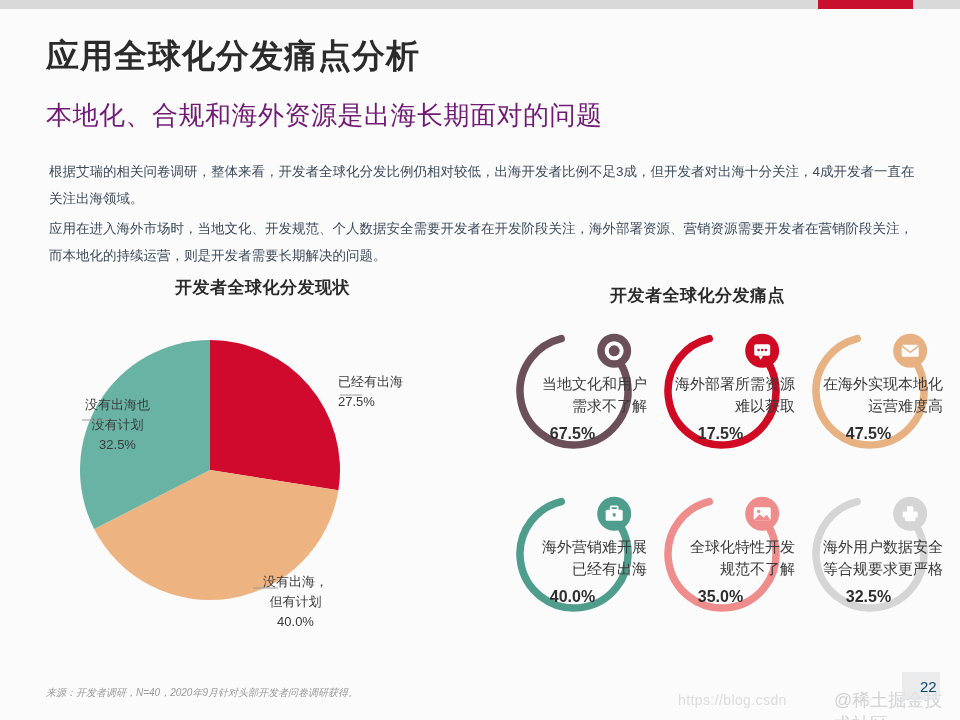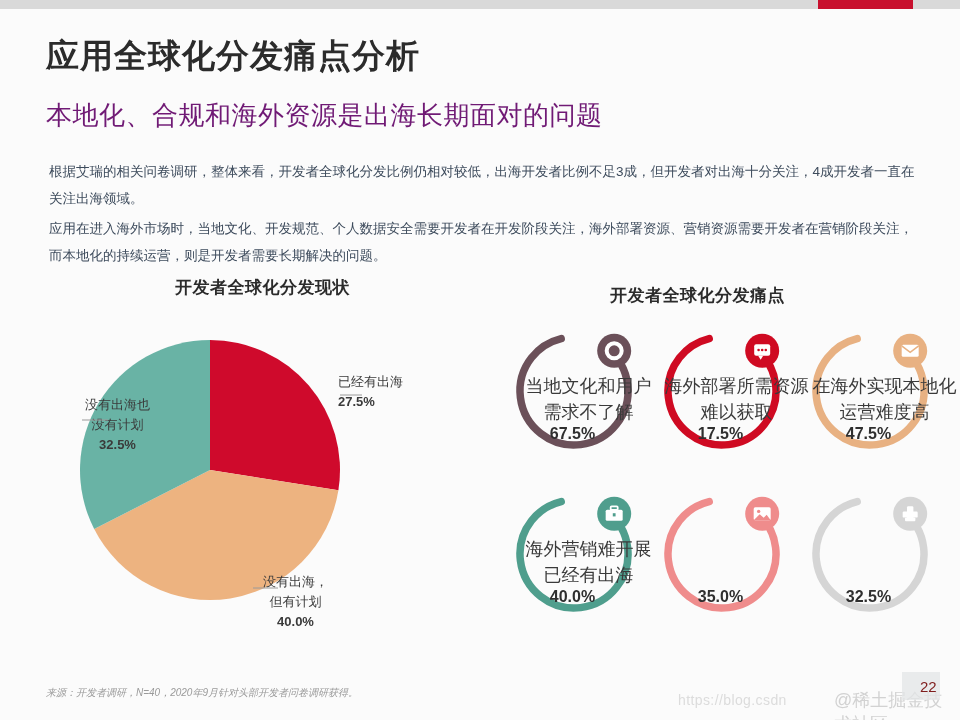--- a/index.html
+++ b/index.html
@@ -51,29 +51,29 @@
   
   .pie-wrap { position: absolute; left: 60px; top: 320px; width: 440px; height: 340px; }
   .pie-svg  { position: absolute; left: 0; top: 0; }
   .pie-label {
     position: absolute; font-size: 13px; color: #3a3a3a;
     line-height: 1.55; text-align: center; white-space: nowrap;
   }
   #pie-label-0 { left: 278px; top: 52px; text-align: left; }
   #pie-label-1 { left: 203px; top: 252px; }
   #pie-label-2 { left: 25px;  top: 75px;  }
-  .pie-label .pct { display: block; font-weight: bold; }
+  .pie-label .pct { display: block; }
 
   
   .rings { position: absolute; left: 500px; top: 325px; width: 455px; height: 320px; }
   .ring-cell { position: absolute; width: 145px; height: 155px; }
   .ring-svg  { position: absolute; left: 8px; top: 0; }
   .ring-text {
-    position: absolute; left: 16px; top: 48px; width: 145px;
-    text-align: center; font-size: 18px; color: #3a3a3a; line-height: 1.45;
+    position: absolute; left: 2px; top: 48px; width: 145px;
+    text-align: right; font-size: 15px; color: #3a3a3a; line-height: 1.45;
   }
   .ring-pct {
     position: absolute; left: 0; top: 100px; width: 145px;
     text-align: center; font-size: 16px; font-weight: bold; color: #2f2f2f;
   }
 
   
   .source {
     position: absolute; left: 46px; top: 686px;
     font-size: 10px; color: #9a9a9a; font-style: italic;
@@ -82,21 +82,21 @@
     position: absolute; left: 678px; top: 692px;
     font-size: 14px; color: #dcdcdc; letter-spacing: 0.4px;
   }
   .wm-brand {
     position: absolute; left: 790px; top: 688px;
     font-size: 18px; color: #d2d2d2; margin-left: 44px;
   }
   .page-num {
     position: absolute; left: 920px; top: 678px;
     width: 30px; text-align: left;
-    font-size: 15px; color: #7f1d1d;
+    font-size: 15px; color: #0c4a6e;
   }
   .page-num-bg {
     position: absolute; left: 902px; top: 672px; width: 38px; height: 28px;
     background: #e3e5e7; opacity: .75;
   }
 </style>
 </head>
 <body>
 
 <div class="topbar">
@@ -219,34 +219,42 @@
         <circle cx="66" cy="66" r="54" fill="none" stroke="#ef8c8c" stroke-width="7.5" stroke-linecap="round" stroke-dasharray="290.09466563248145 339.29200658769764" transform="rotate(-52 66 66)"></circle>
         <g transform="translate(106.18376618407356 25.816233815926438)">
           <circle r="17" fill="#ef8c8c"></circle>
           <g>
             <rect x="-8.5" y="-6.5" width="17" height="13" rx="1.6" fill="#fff"></rect>
        <circle cx="-3.5" cy="-2.4" r="1.7" fill="#ef8c8c"></circle>
        <path d="M -8.5 6.5 L -2.5 0.4 L 1.5 4 L 4.5 1 L 8.5 6.5 Z" fill="#ef8c8c"></path>
           </g>
         </g>
       </svg>
+      <div class="ring-text">
+        <div>全球化特性开发</div>
+        <div>规范不了解</div>
+      </div>
       <div class="ring-pct">35.0%</div>
     </div>
     <div class="ring-cell" style="left: 296px; top: 163px;">
       <svg width="132" height="132" viewBox="0 0 132 132" class="ring-svg">
         <circle cx="66" cy="66" r="54" fill="none" stroke="#d5d5d5" stroke-width="7.5" stroke-linecap="round" stroke-dasharray="290.09466563248145 339.29200658769764" transform="rotate(-52 66 66)"></circle>
         <g transform="translate(106.18376618407356 25.816233815926438)">
           <circle r="17" fill="#d5d5d5"></circle>
           <g>
             <rect x="-7.5" y="-2.2" width="15" height="6" rx="1.2" fill="#fff"></rect>
        <rect x="-3.2" y="-7.5" width="6.4" height="14" rx="1.2" fill="#fff"></rect>
        <rect x="-5.2" y="3.6" width="10.4" height="3.8" rx="1" fill="#fff"></rect>
           </g>
         </g>
       </svg>
+      <div class="ring-text">
+        <div>海外用户数据安全</div>
+        <div>等合规要求更严格</div>
+      </div>
       <div class="ring-pct">32.5%</div>
     </div>
   </div>
 
 <div class="source">来源：开发者调研，N=40，2020年9月针对头部开发者问卷调研获得。</div>
 <div class="wm-url">https://blog.csdn</div>
 <div class="wm-brand">@稀土掘金技术社区</div>
 <div class="page-num-bg"></div>
 <div class="page-num">22</div>
 

